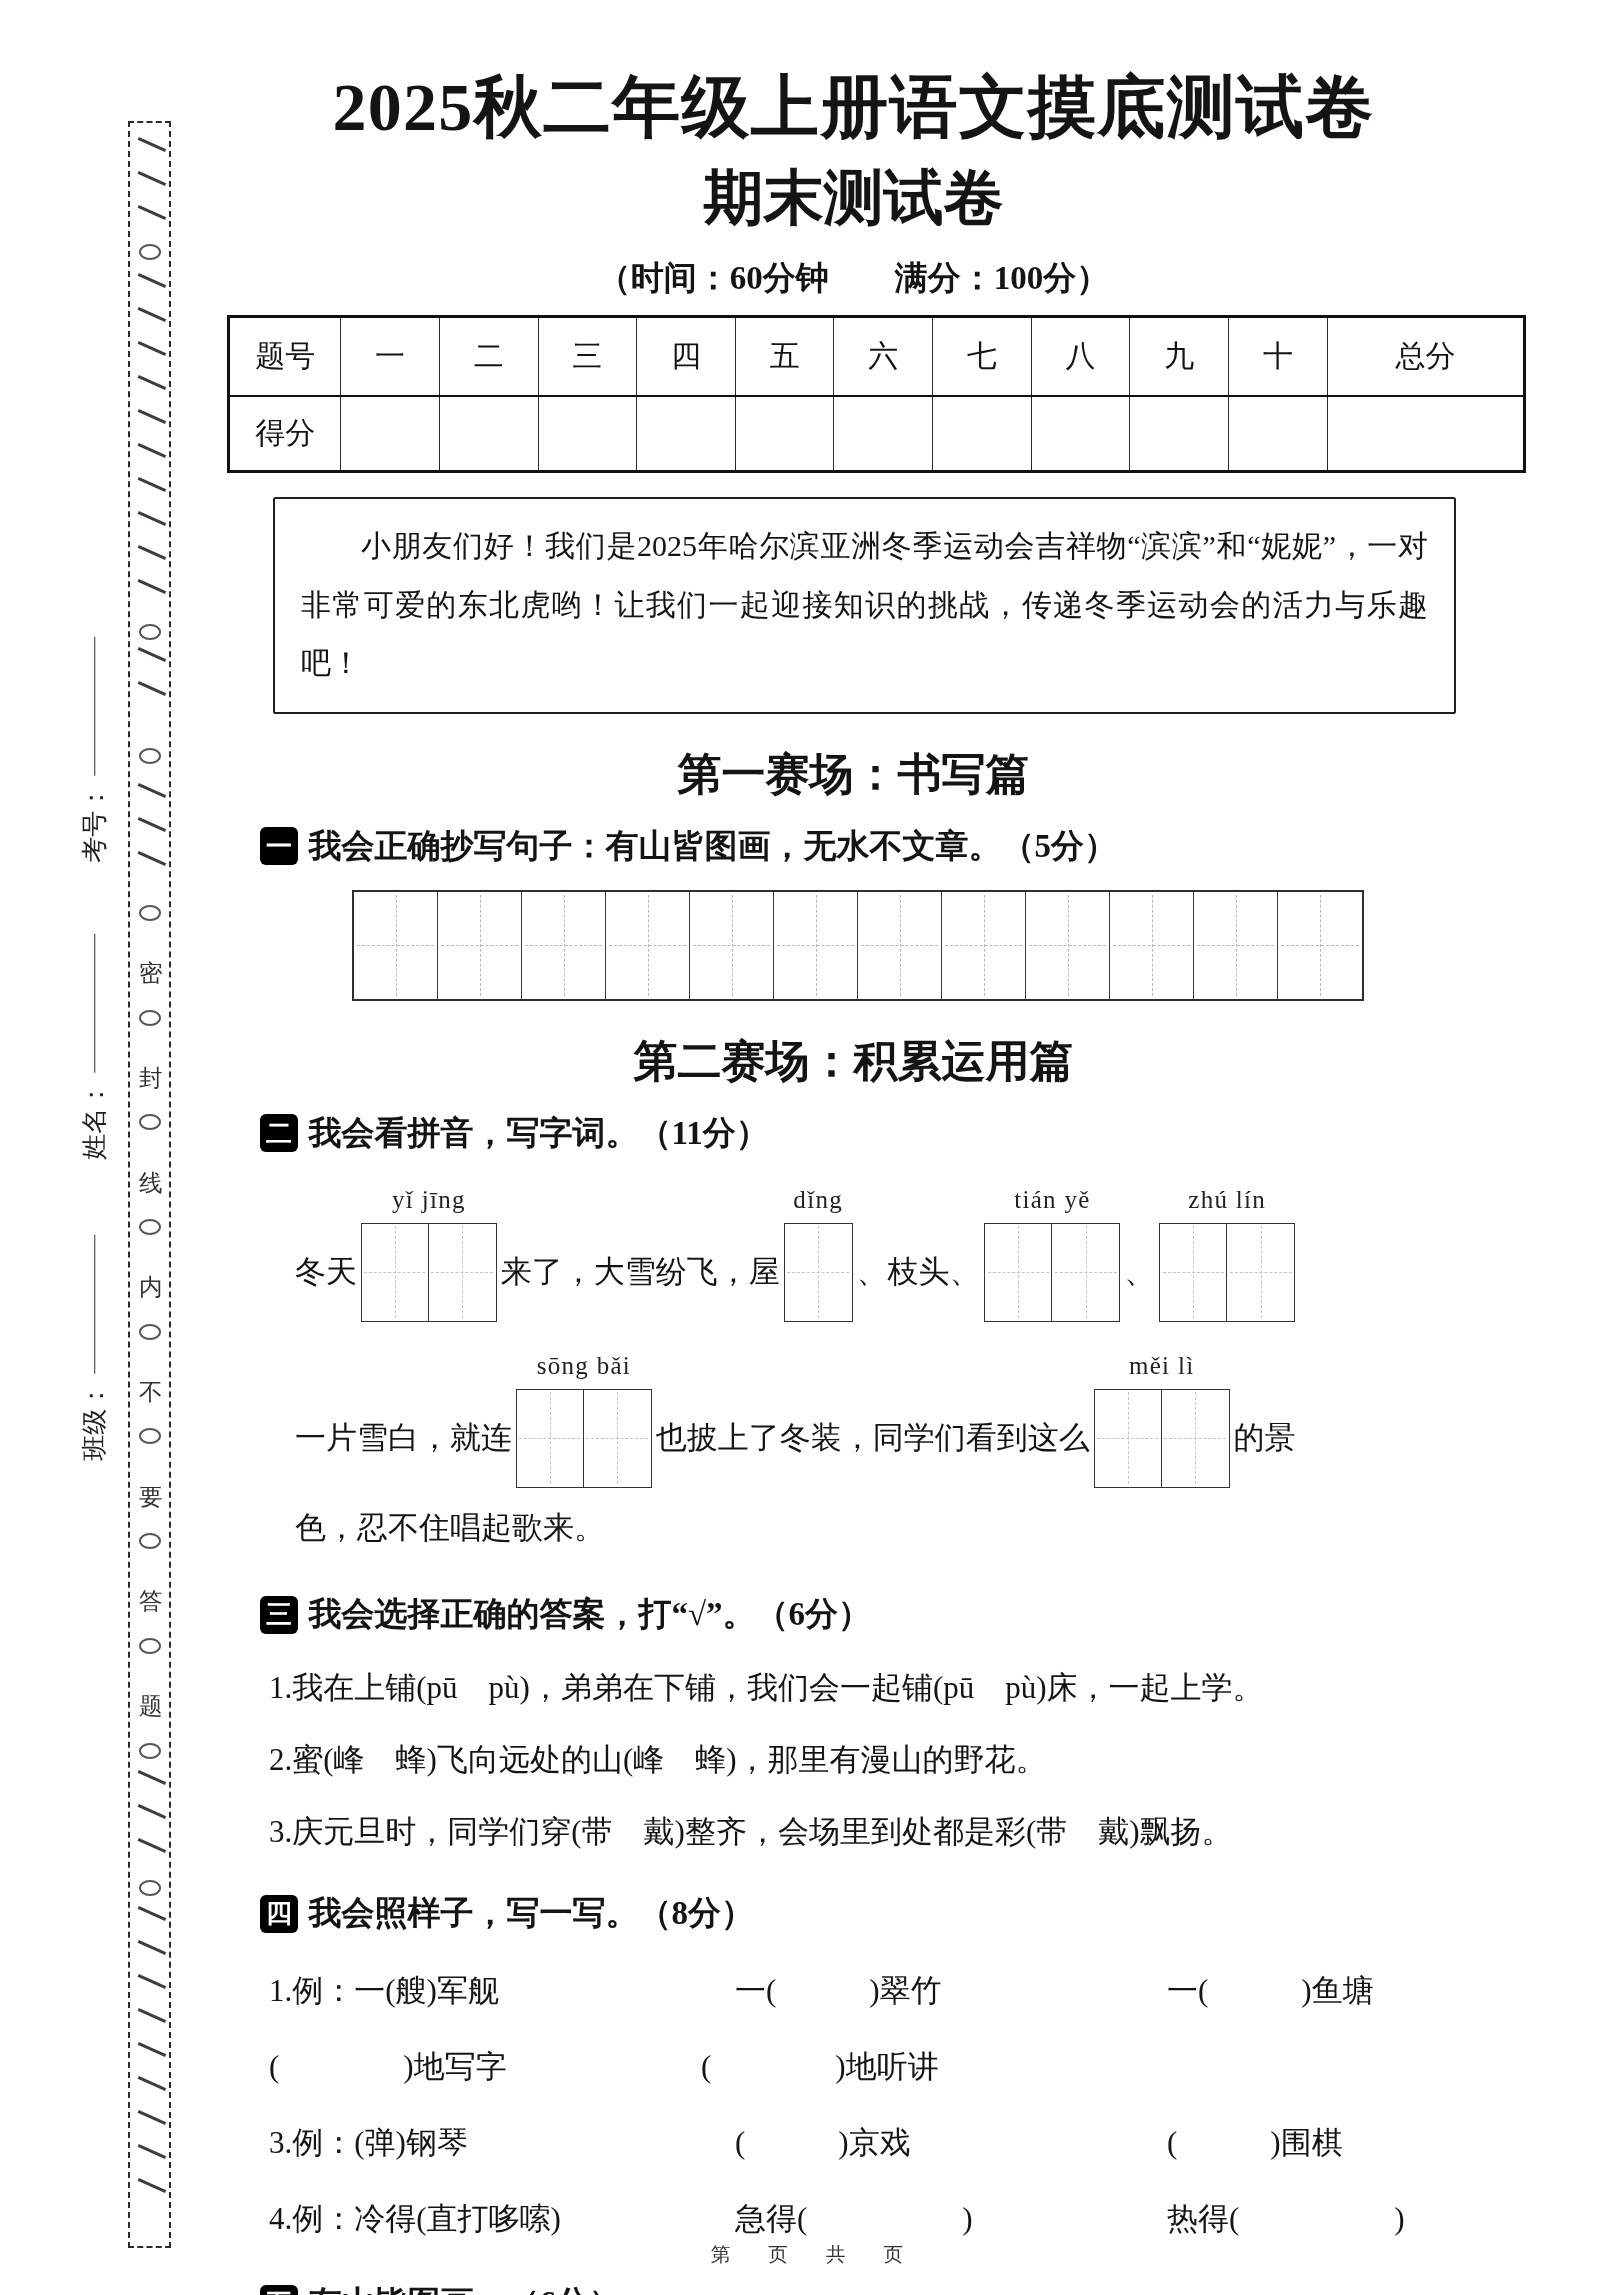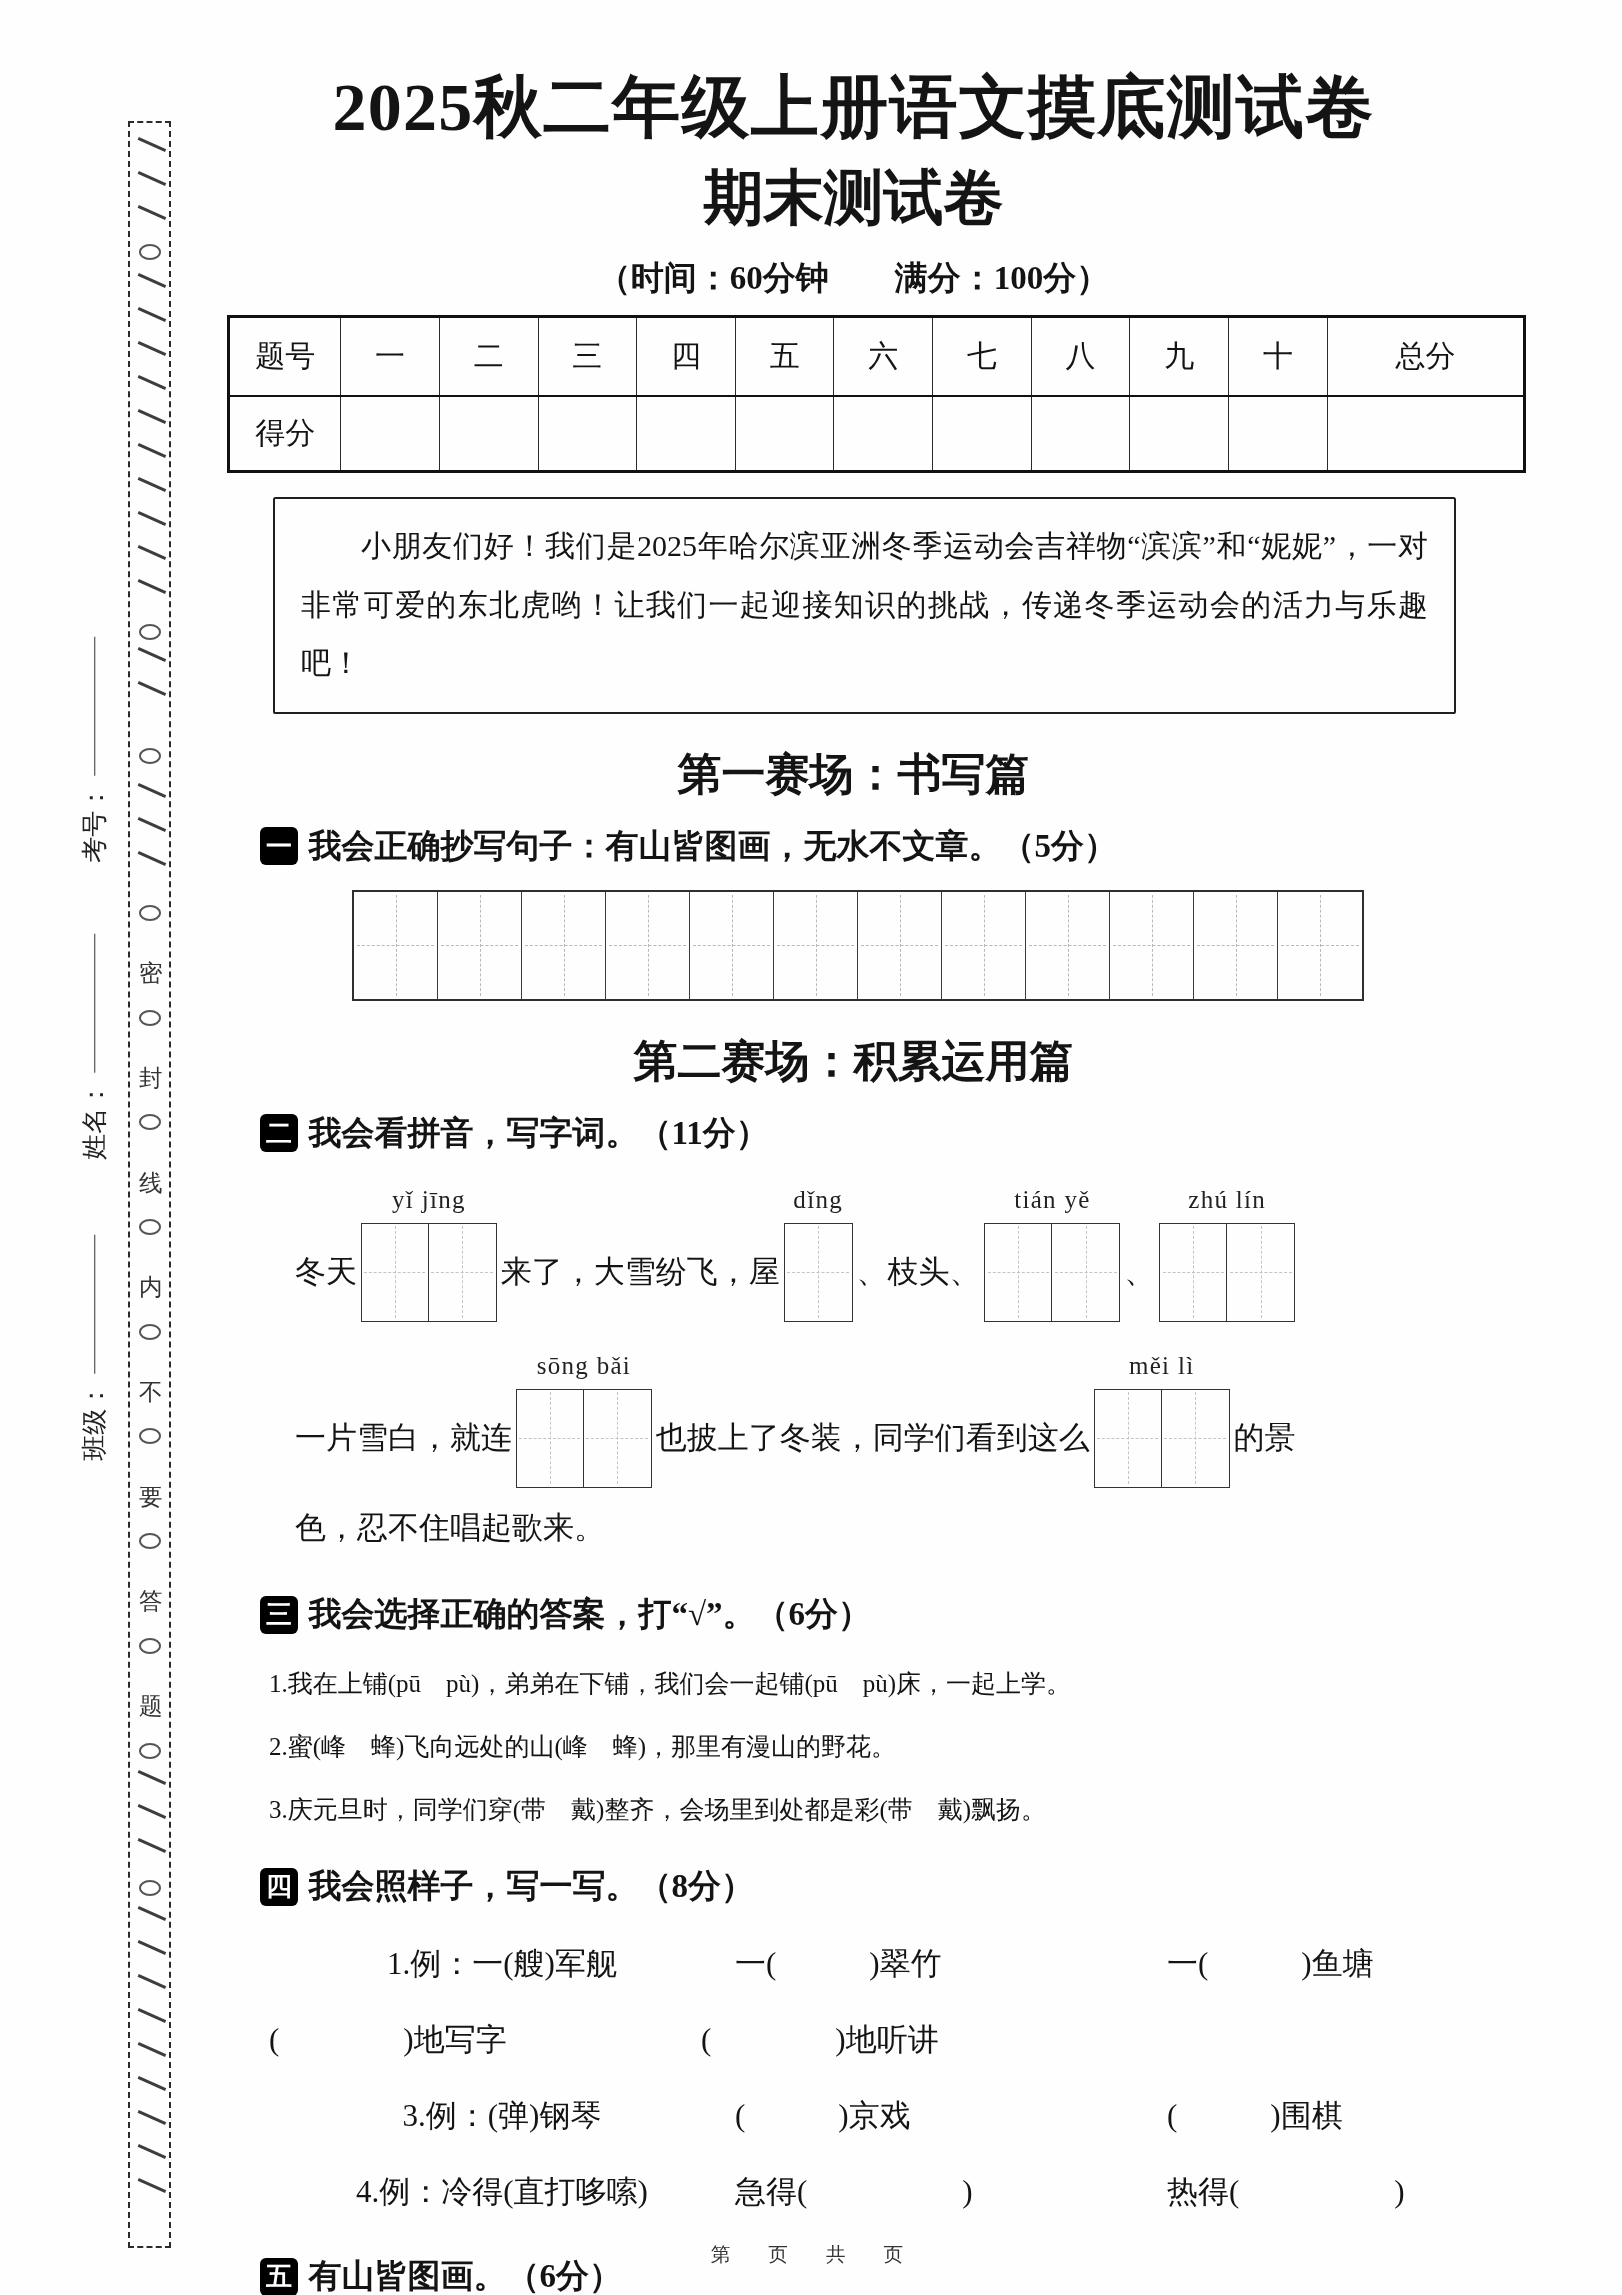--- a/index.html
+++ b/index.html
@@ -69,24 +69,24 @@
   .pyline.first{margin-top:67px;}
   .pybox{position:relative;display:inline-flex;margin:0 3.9px;}
   .py{position:absolute;top:-37px;left:0;width:100%;text-align:center;font-size:25px;color:#222;letter-spacing:1.3px;}
   .pycells{display:flex;border:1.3px solid #333;}
   .pycell{width:67px;height:97px;border-right:1.3px solid #333;position:relative;box-sizing:border-box;}
   .pycell:last-child{border-right:none;}
   .pycell::before{content:"";position:absolute;left:50%;top:2.6px;bottom:2.6px;border-left:1.3px dashed #c4c4c4;}
   .pycell::after{content:"";position:absolute;top:50%;left:2.6px;right:2.6px;border-top:1.3px dashed #c4c4c4;}
   .plain-line{margin:19.6px 0 0 73px;font-size:31px;}
   
-  .items{margin-left:47px;font-size:25px;}
+  .items{margin-left:47px;font-size:31px;}
   .items .item{margin-top:30px;}
   .q4row{display:flex;margin:34px 0 0 47px;font-size:31px;}
-  .q4row .c1{width:466px;text-align:center;}
+  .q4row .c1{width:466px;}
   .q4row .c2{width:432px;}
   .q4row .c3{flex:1;}
   .footer{position:absolute;left:0;width:100%;bottom:27.5px;text-align:center;font-size:19.6px;color:#333;letter-spacing:9.2px;}
 </style>
 </head>
 <body>
 
 <div class="page">
 
   <div class="seal-strip">

